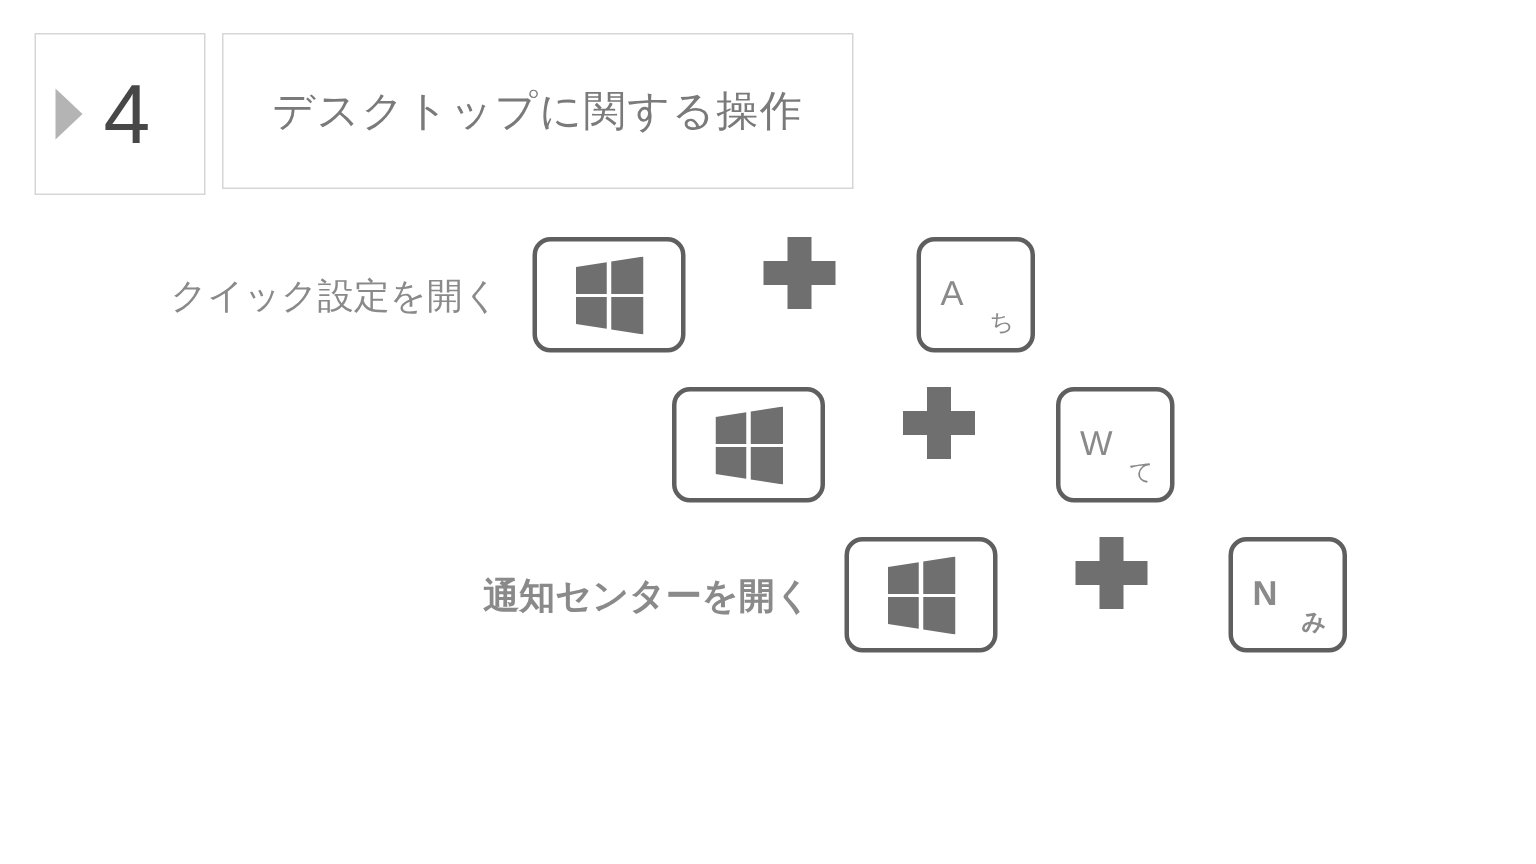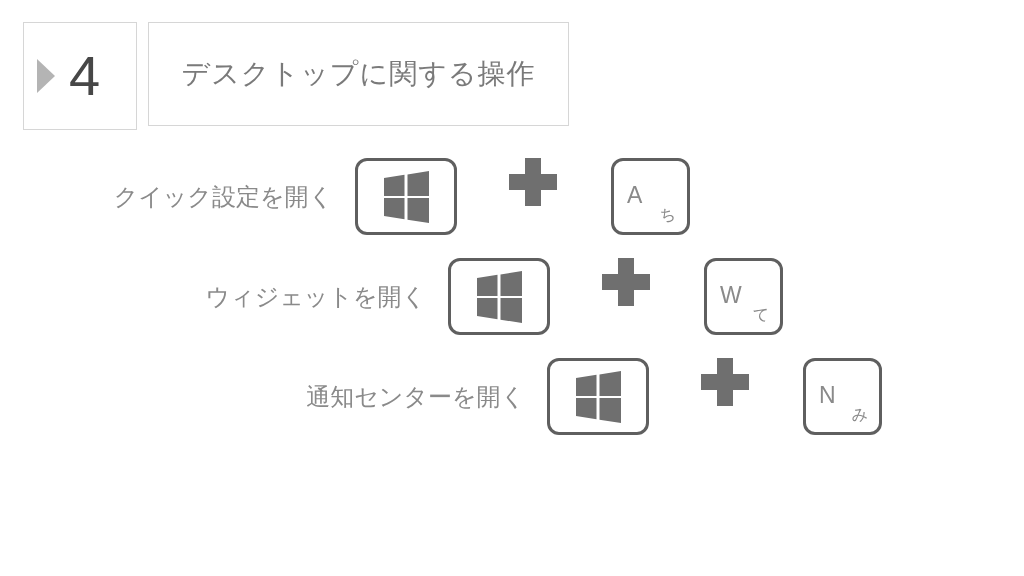--- a/index.html
+++ b/index.html
@@ -118,37 +118,36 @@
       </svg>
     </div>
     <div class="plus"></div>
     <div class="key letter-key">
       <span class="key-main">A</span>
       <span class="key-sub">ち</span>
     </div>
   </div>
 
   <div class="row" style="left:448px;top:258px;">
-    <div class="row-label">ウィジェットを開く</div>
     <div class="key win-key">
       <svg width="45" height="52" viewBox="0 0 45 52" fill="currentColor" aria-hidden="true">
         <polygon points="0,7 20.5,3.8 20.5,25 0,25"></polygon>
         <polygon points="23.5,3.4 45,0 45,25 23.5,25"></polygon>
         <polygon points="0,27 20.5,27 20.5,48.2 0,45"></polygon>
         <polygon points="23.5,27 45,27 45,52 23.5,48.7"></polygon>
       </svg>
     </div>
     <div class="plus"></div>
     <div class="key letter-key">
       <span class="key-main">W</span>
       <span class="key-sub">て</span>
     </div>
   </div>
 
-  <div class="row" style="left:547px;top:358px;">
+  <div class="row" style="left:563px;top:358px;font-weight:bold;">
     <div class="row-label">通知センターを開く</div>
     <div class="key win-key">
       <svg width="45" height="52" viewBox="0 0 45 52" fill="currentColor" aria-hidden="true">
         <polygon points="0,7 20.5,3.8 20.5,25 0,25"></polygon>
         <polygon points="23.5,3.4 45,0 45,25 23.5,25"></polygon>
         <polygon points="0,27 20.5,27 20.5,48.2 0,45"></polygon>
         <polygon points="23.5,27 45,27 45,52 23.5,48.7"></polygon>
       </svg>
     </div>
     <div class="plus"></div>

